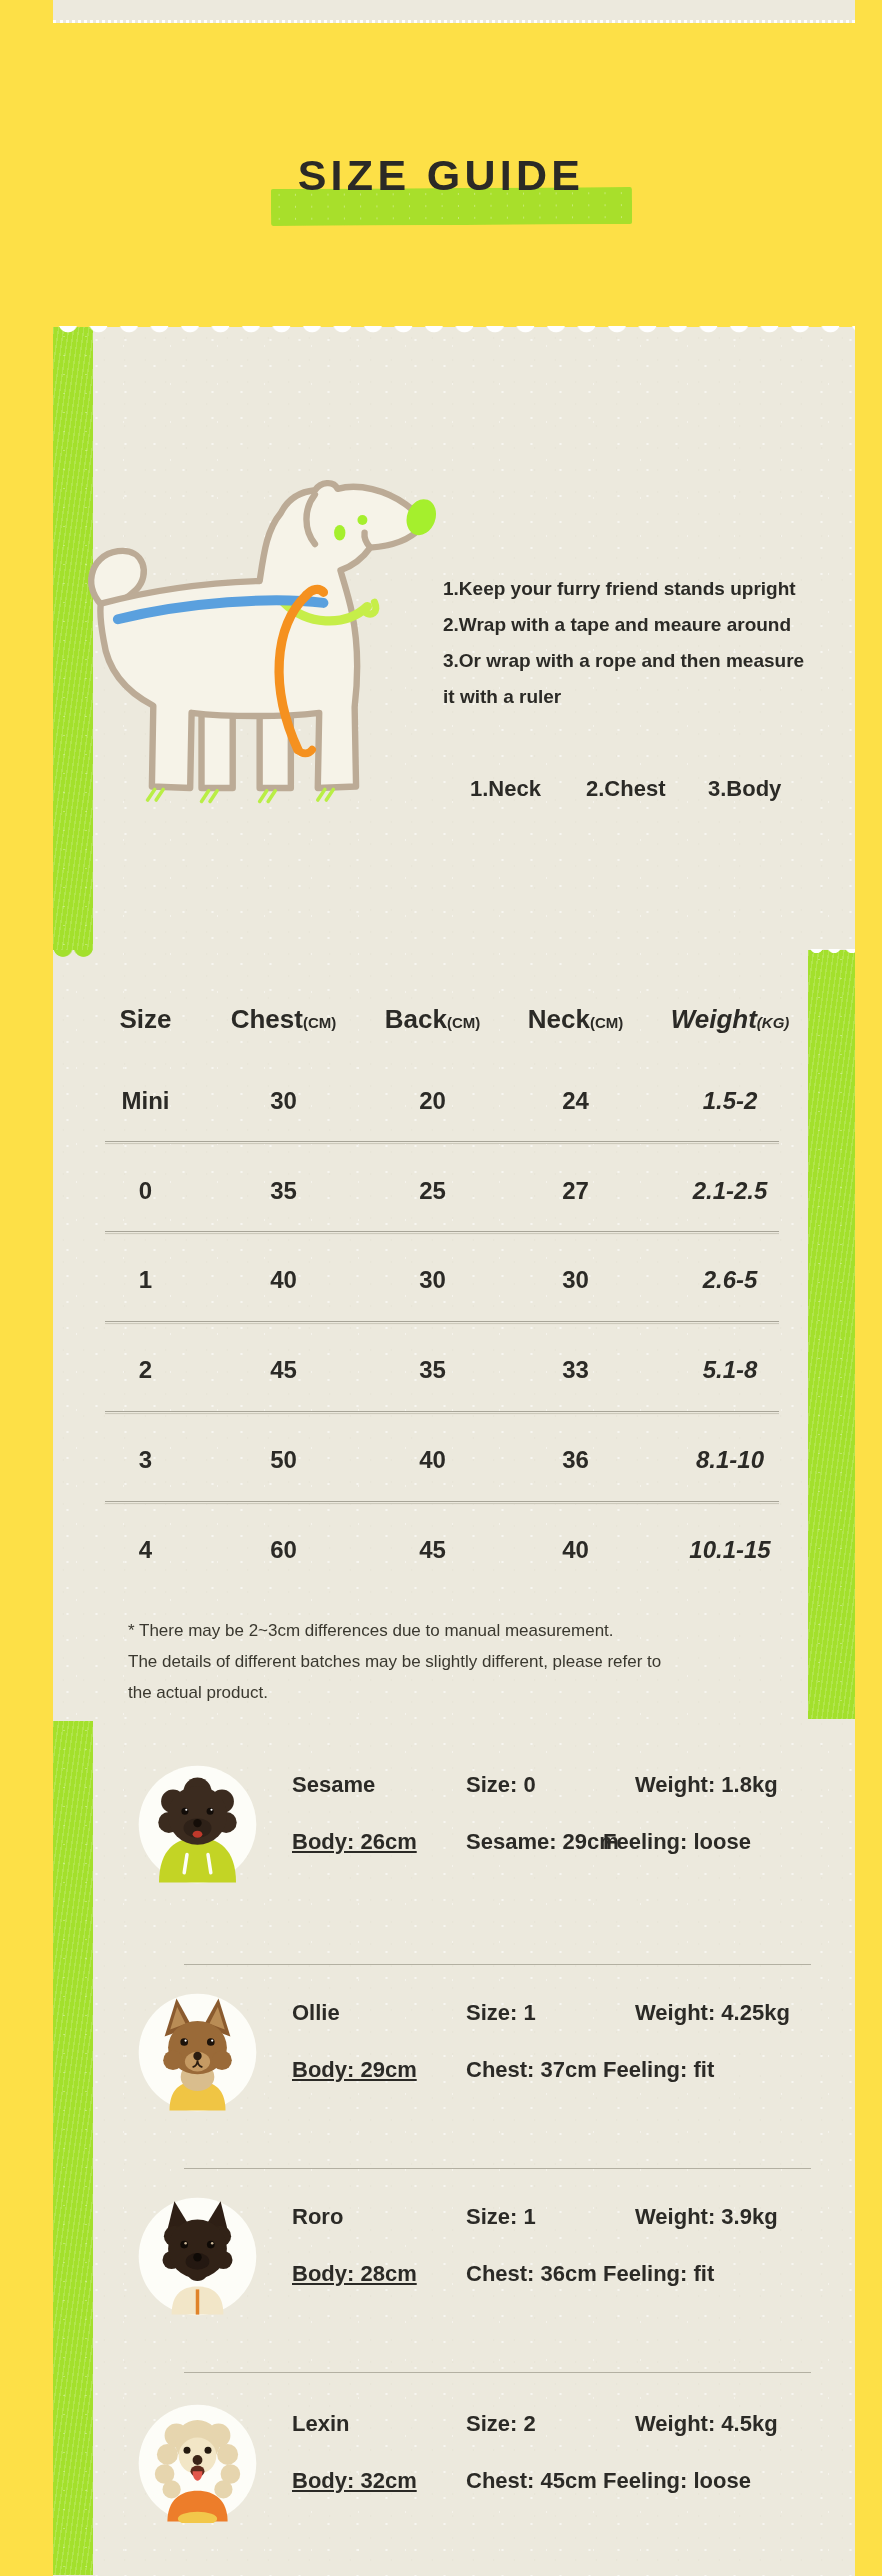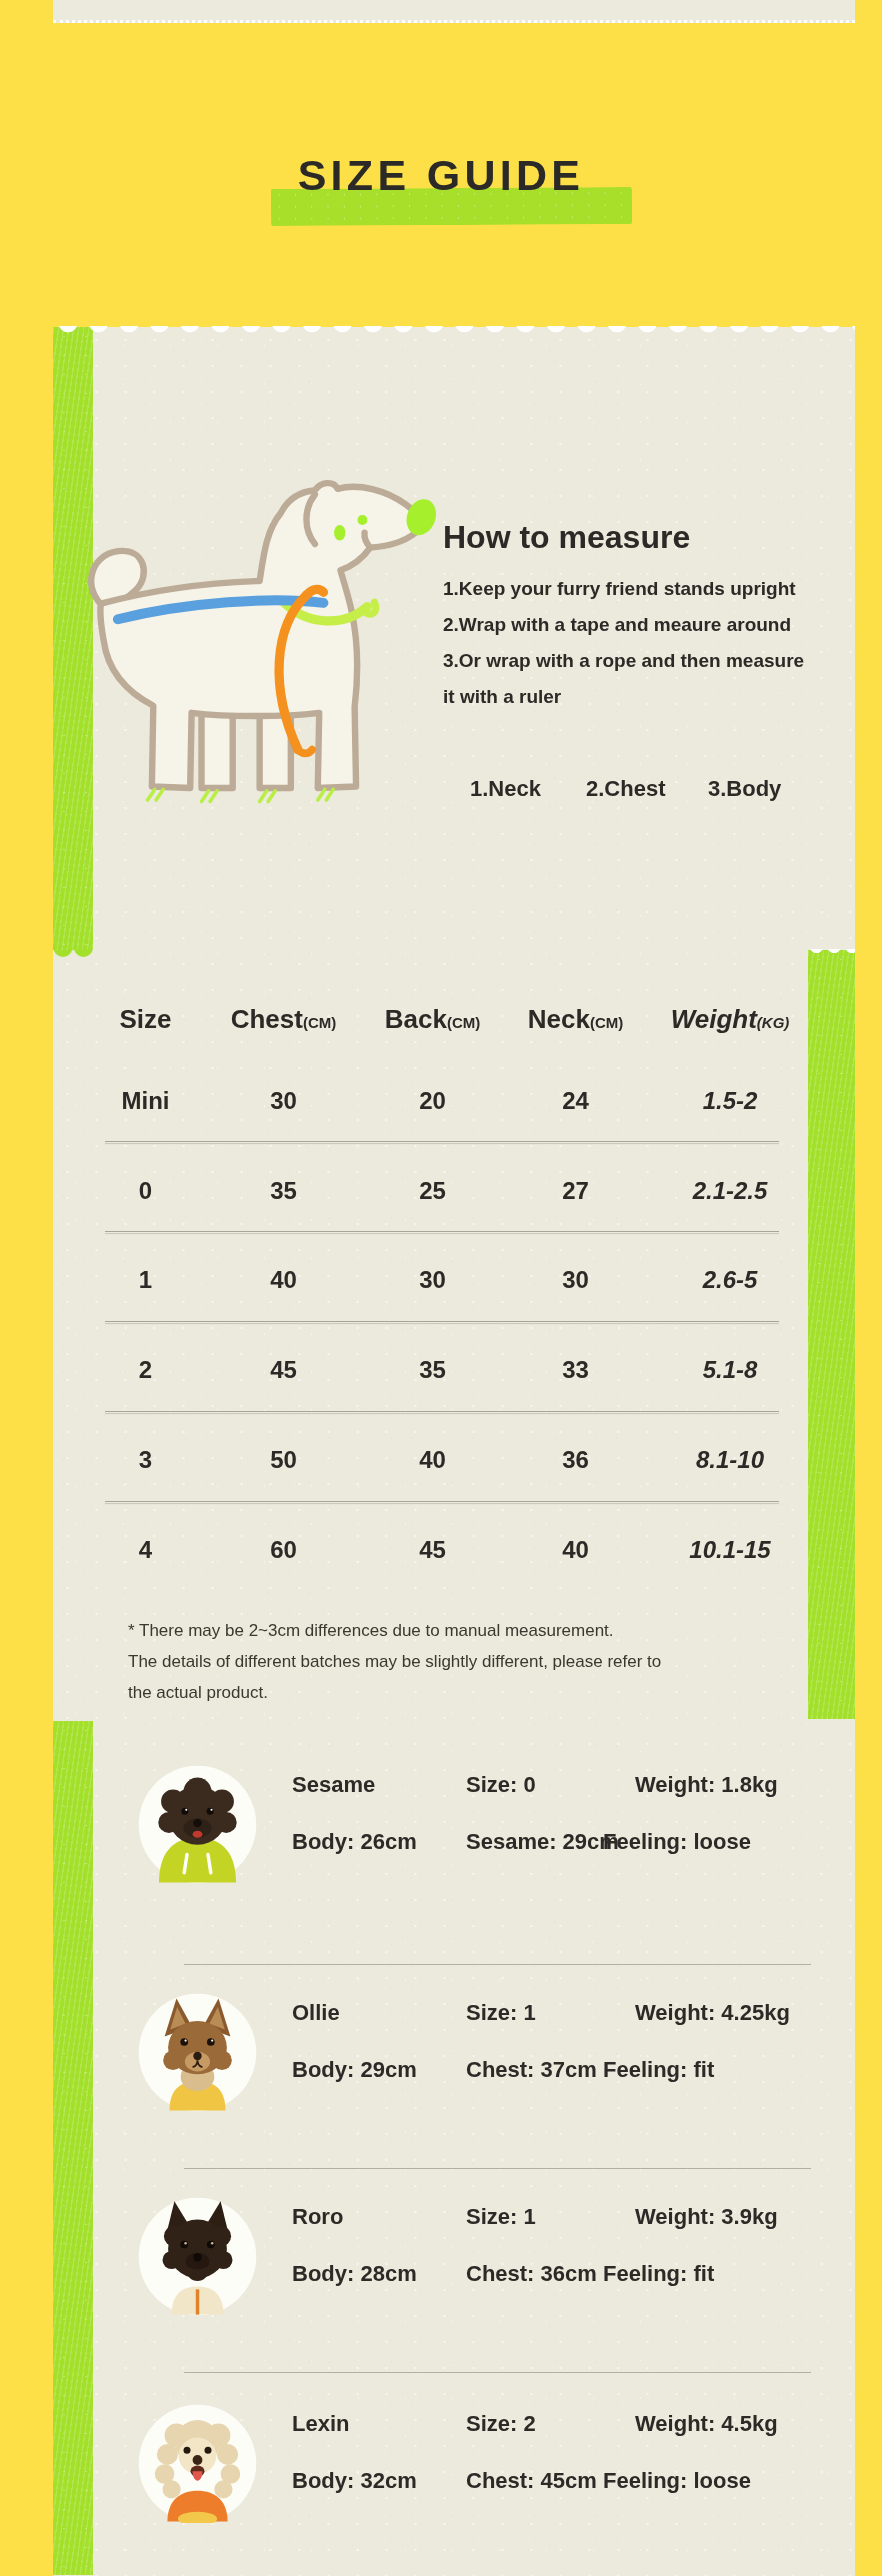--- a/index.html
+++ b/index.html
@@ -66,21 +66,21 @@
 
   
   .footnote{position:absolute;left:128px;top:1615px;width:680px;font-size:17px;font-weight:400;line-height:31px;color:#3a382f;}
 
   
   .model-row{position:absolute;left:0;width:882px;height:149px;}
   .avatar{position:absolute;left:138px;width:119px;height:119px;}
   .m-line1{top:14px;} .m-line2{top:71px;}
   .m-cell{position:absolute;font-size:22px;font-weight:800;line-height:30px;white-space:nowrap;}
   .m-name{left:292px;} .m-size{left:466px;} .m-weight{left:635px;}
-  .m-body{left:292px;} .m-chest{left:466px;} .m-feeling{left:603px;}
+  .m-body{left:292px;text-decoration:underline;} .m-chest{left:466px;} .m-feeling{left:603px;}
   .m-sep{position:absolute;left:184px;width:627px;height:0.7px;background:#b3b0a2;}
 </style>
 </head>
 <body>
 
 <div id="page">
 
   <div class="top-strip"></div>
 
   <div class="title-wrap">
@@ -130,21 +130,20 @@
       <path d="M306,386 C312,393 321,393 326,386" stroke="#f5911f" stroke-width="11"></path>
       <g stroke="#b9ee45" stroke-width="5">
         <path d="M104,442 l-10,15 M116,442 l-10,15"></path>
         <path d="M180,444 l-10,15 M192,444 l-10,15"></path>
         <path d="M262,444 l-10,15 M274,444 l-10,15"></path>
         <path d="M344,442 l-10,15 M356,442 l-10,15"></path>
       </g>
     </g>
   </svg>
 
-  <div class="htm-heading">How to measure</div>
   <div class="htm-steps">
     <div>1.Keep your furry friend stands upright</div>
     <div>2.Wrap with a tape and meaure around</div>
     <div>3.Or wrap with a rope and then measure</div>
     <div>it with a ruler</div>
   </div>
 
   <span class="legend-item legend-neck">
     <span class="pill"></span>
     <span>1.Neck</span>

